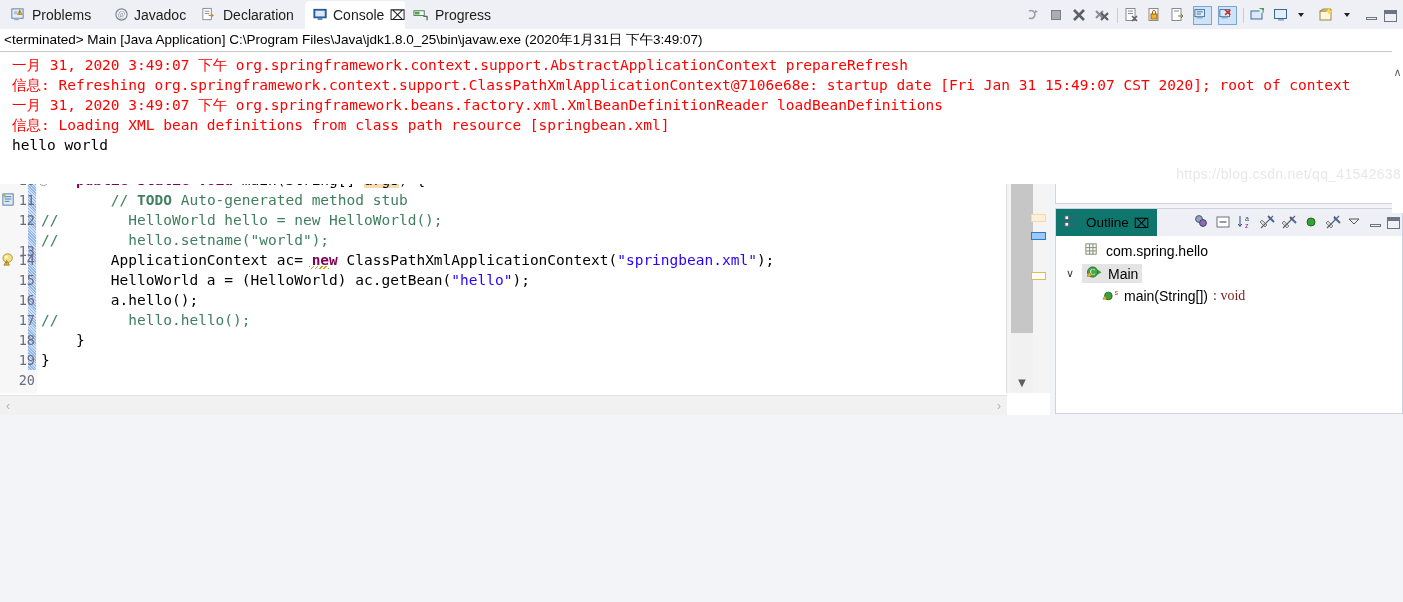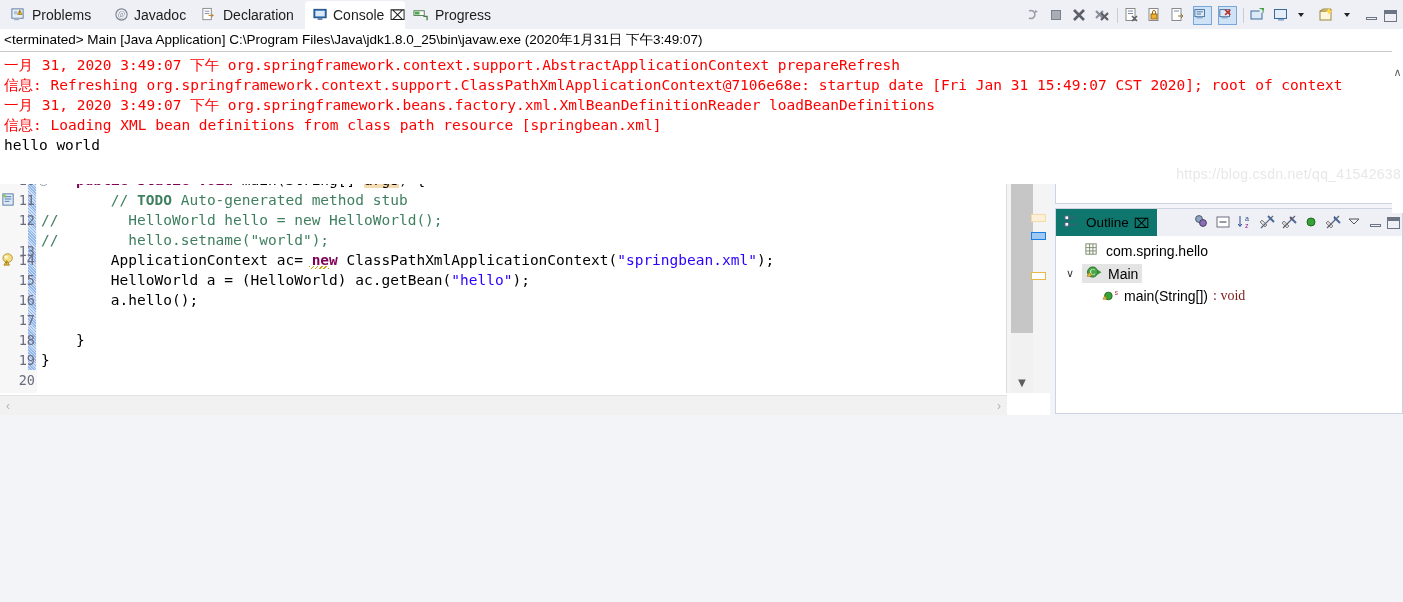--- a/index.html
+++ b/index.html
@@ -90,21 +90,21 @@
   #console{left:0;top:418px;width:1403px;height:184px;background:#fff;border:none;}
   #consoleTabs{position:absolute;left:0;top:0;width:1403px;height:29px;background:#eef0f6;}
   .ctab{position:absolute;top:1px;height:28px;display:flex;align-items:center;gap:5px;padding:0 8px;
         box-sizing:border-box;font-size:14px;color:#1c1c1c;white-space:nowrap;}
   .ctab.active{background:#fff;border-top-left-radius:4px;border-top-right-radius:4px;}
   .ctoolbar{position:absolute;right:6px;top:6px;display:flex;align-items:center;gap:6px;}
   .cbody{position:absolute;left:0;top:29px;width:1403px;height:155px;background:#fff;}
   .cheader{position:absolute;left:4px;top:2px;font-size:13.5px;color:#000;white-space:nowrap;
            font-family:"Liberation Sans",sans-serif;}
   .crule{position:absolute;left:0;top:22px;width:1392px;height:1px;background:#c9c9c9;}
-  .cline{position:absolute;left:4px;white-space:pre;font-family:"DejaVu Sans Mono",monospace;
+  .cline{position:absolute;left:12px;white-space:pre;font-family:"DejaVu Sans Mono",monospace;
          font-size:14.5px;line-height:20px;color:#ff0000;}
   .cline.out{color:#000;}
   .cvbar{position:absolute;right:0;top:29px;width:11px;height:155px;background:#fff;}
   .watermark{position:absolute;right:2px;bottom:2px;color:#e8e8e8;font-size:14px;letter-spacing:0.3px;}
   .sep{width:1px;height:15px;background:#c9ccd6;display:inline-block;}
 </style>
 </head>
 <body>
 
 <div class="app">
@@ -186,20 +186,21 @@
           <div class="codeline" style="top: 102px;"><span class="kw">public class</span><span> Main {</span></div>
           <div class="codeline" style="top: 122px;"><span></span></div>
           <div class="codeline" style="top: 142px;"><span>    </span><span class="kw">public static void</span><span> main(String[] </span><span class="hl-arg">args</span><span>) {</span></div>
           <div class="codeline" style="top: 182px;"><span class="cm">//</span><span>        </span><span class="cm">HelloWorld hello = new HelloWorld();</span></div>
           <div class="codeline" style="top: 162px;"><span>        </span><span class="cm">// </span><span class="cmb">TODO</span><span class="cm"> Auto-generated method stub</span></div>
           <div class="codeline" style="top: 202px;"><span class="cm">//</span><span>        </span><span class="cm">hello.setname("world");</span></div>
           <div class="codeline" style="top: 222px;"><span>        ApplicationContext ac= </span><span class="kw">new</span><span> ClassPathXmlApplicationContext(</span><span class="str">"springbean.xml"</span><span>);</span></div>
           <div class="sq" style="left: 272px; width: 20px; top: 238px;"></div>
           <div class="codeline" style="top: 242px;"><span>        HelloWorld a = (HelloWorld) ac.getBean(</span><span class="str">"hello"</span><span>);</span></div>
           <div class="codeline" style="top: 262px;"><span>        a.hello();</span></div>
+          <div class="codeline" style="top: 282px;"><span class="cm">//</span><span>        </span><span class="cm">hello.hello();</span></div>
           <div class="codeline" style="top: 302px;"><span>    }</span></div>
           <div class="codeline" style="top: 322px;"><span>}</span></div>
           <div class="codeline" style="top: 342px;"><span></span></div>
         </div>
       <div class="overview">
         <div class="vArrow" style="top:0">▲</div>
         <div class="vbar"></div>
         <div class="vthumb"></div>
         <div class="vArrow" style="top:343px">▼</div>
       <div class="ovmark" style="top: 4px; border: 1.5px solid rgb(240, 173, 30); background: rgb(240, 173, 30);"></div>

